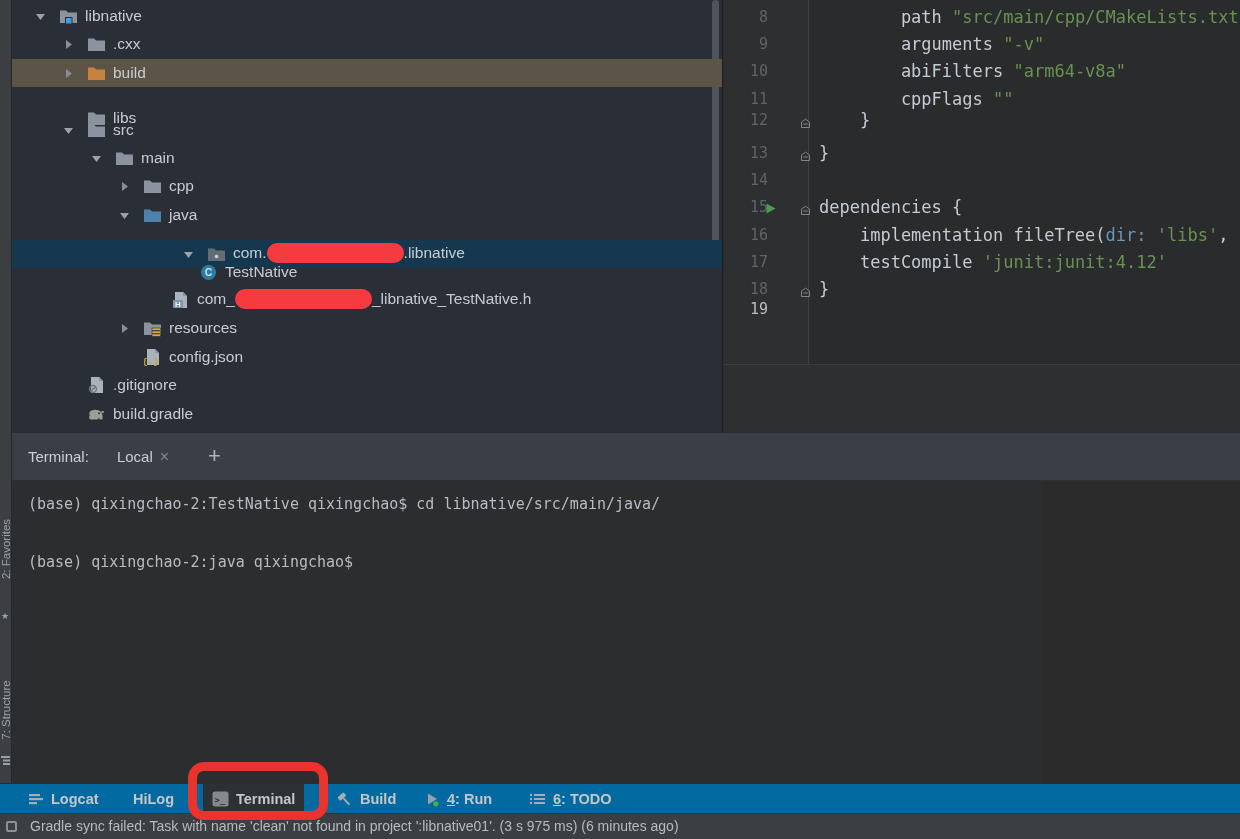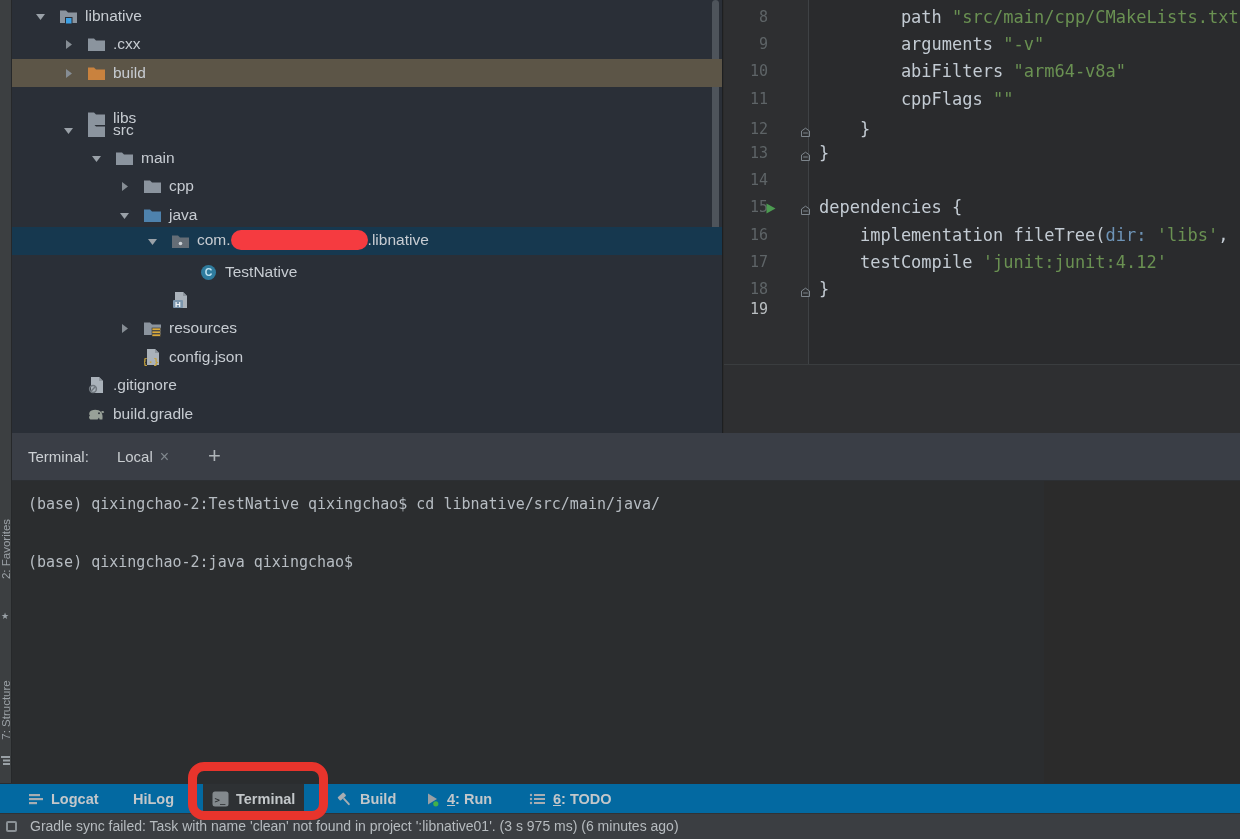--- a/index.html
+++ b/index.html
@@ -112,36 +112,36 @@
       <div class="tree-row" style="top: 172px;"><span class="tw-arrow" style="margin-left: 105px;"><svg width="13" height="13" viewBox="0 0 13 13">
             <path d="M4 2 L10 6.5 L4 11 Z" fill="#868d94"></path>
           </svg></span><span class="tw-icon"><svg width="19" height="17" viewBox="0 0 19 17">
             <path d="M1 15 V2.6 h6 l2 2 h9 V15 Z" fill="#8b949e"></path>
           </svg></span><span class="tw-label"><span>cpp</span></span></div>
       <div class="tree-row" style="top: 201px;"><span class="tw-arrow" style="margin-left: 105px;"><svg width="13" height="13" viewBox="0 0 13 13">
             <path d="M2 4 h9 L6.5 10 Z" fill="#9aa1a8"></path>
           </svg></span><span class="tw-icon"><svg width="19" height="17" viewBox="0 0 19 17">
             <path d="M1 15 V2.6 h6 l2 2 h9 V15 Z" fill="#4e82ad"></path>
           </svg></span><span class="tw-label"><span>java</span></span></div>
-      <div class="tree-row sel-active" style="top: 227px;"><span class="tw-arrow" style="margin-left: 133px;"><svg width="13" height="13" viewBox="0 0 13 13">
+      <div class="tree-row sel-active" style="top: 240px; padding-left: 36px;"><span class="tw-arrow" style="margin-left: 133px;"><svg width="13" height="13" viewBox="0 0 13 13">
             <path d="M2 4 h9 L6.5 10 Z" fill="#9aa1a8"></path>
           </svg></span><span class="tw-icon"><svg width="19" height="17" viewBox="0 0 19 17">
             <path d="M1 15 V2.6 h6 l2 2 h9 V15 Z" fill="#646d76"></path>
             <circle cx="9.5" cy="10.5" r="1.8" fill="#ccd2d7"></circle>
           </svg></span><span class="tw-label"><span>com.</span><span class="redact" style="width: 137px;"></span><span>.libnative</span></span></div>
       <div class="tree-row" style="top: 258px;"><span class="tw-arrow" style="margin-left: 161px;"></span><span class="tw-icon"><svg width="17" height="17" viewBox="0 0 17 17">
             <circle cx="8.5" cy="8.5" r="7.5" fill="#2f7c9e"></circle>
             <text x="8.5" y="12.2" font-size="10.5" font-family="Liberation Sans" font-weight="bold" fill="#bfe3f2" text-anchor="middle">C</text>
           </svg></span><span class="tw-label"><span>TestNative</span></span></div>
       <div class="tree-row" style="top: 286px;"><span class="tw-arrow" style="margin-left: 133px;"></span><span class="tw-icon"><svg width="17" height="18" viewBox="0 0 17 18">
             <path d="M3 1 h8 l4 4 v12 H3 Z" fill="#aab2ba"></path>
             <path d="M11 1 l4 4 h-4 Z" fill="#8d959d"></path>
             <rect x="1" y="9" width="10" height="8" rx="1" fill="#7b96ad"></rect>
             <text x="6" y="15.6" font-size="8" font-weight="bold" font-family="Liberation Sans" fill="#f0f4f7" text-anchor="middle">H</text>
-          </svg></span></div>
+          </svg></span><span class="tw-label"><span>com_</span><span class="redact" style="width: 137px;"></span><span>_libnative_TestNative.h</span></span></div>
       <div class="tree-row" style="top: 314px;"><span class="tw-arrow" style="margin-left: 105px;"><svg width="13" height="13" viewBox="0 0 13 13">
             <path d="M4 2 L10 6.5 L4 11 Z" fill="#868d94"></path>
           </svg></span><span class="tw-icon"><svg width="19" height="17" viewBox="0 0 19 17">
             <path d="M1 15 V2.6 h6 l2 2 h9 V15 Z" fill="#8b949e"></path>
             <g fill="#d9a93d" stroke="#2a2f37" stroke-width="0.6">
               <rect x="9" y="8" width="8.5" height="2.4"></rect>
               <rect x="9" y="11" width="8.5" height="2.4"></rect>
               <rect x="9" y="14" width="8.5" height="2.4"></rect>
             </g>
           </svg></span><span class="tw-label"><span>resources</span></span></div>
@@ -176,21 +176,21 @@
         <div class="code"><span class="">        arguments </span><span class="tk-string">"-v"</span></div>
       </div>
       <div class="editor-line" style="top: 58px;">
         <div class="gutter-num">10</div>
         <div class="code"><span class="">        abiFilters </span><span class="tk-string">"arm64-v8a"</span></div>
       </div>
       <div class="editor-line" style="top: 86px;">
         <div class="gutter-num">11</div>
         <div class="code"><span class="">        cppFlags </span><span class="tk-string">""</span></div>
       </div>
-      <div class="editor-line" style="top: 116px;">
+      <div class="editor-line" style="top: 107px;">
         <div class="gutter-num">12</div>
         <span class="fold-ico"><svg width="11" height="11" viewBox="0 0 11 11">
             <path d="M1.5 4 L5.5 1.2 L9.5 4 V9.5 H1.5 Z" fill="none" stroke="#7d858c" stroke-width="1"></path>
             <line x1="3.2" y1="6" x2="7.8" y2="6" stroke="#7d858c" stroke-width="1"></line>
           </svg></span>
         <div class="code"><span class="">    }</span></div>
       </div>
       <div class="editor-line" style="top: 140px;">
         <div class="gutter-num">13</div>
         <span class="fold-ico"><svg width="11" height="11" viewBox="0 0 11 11">

